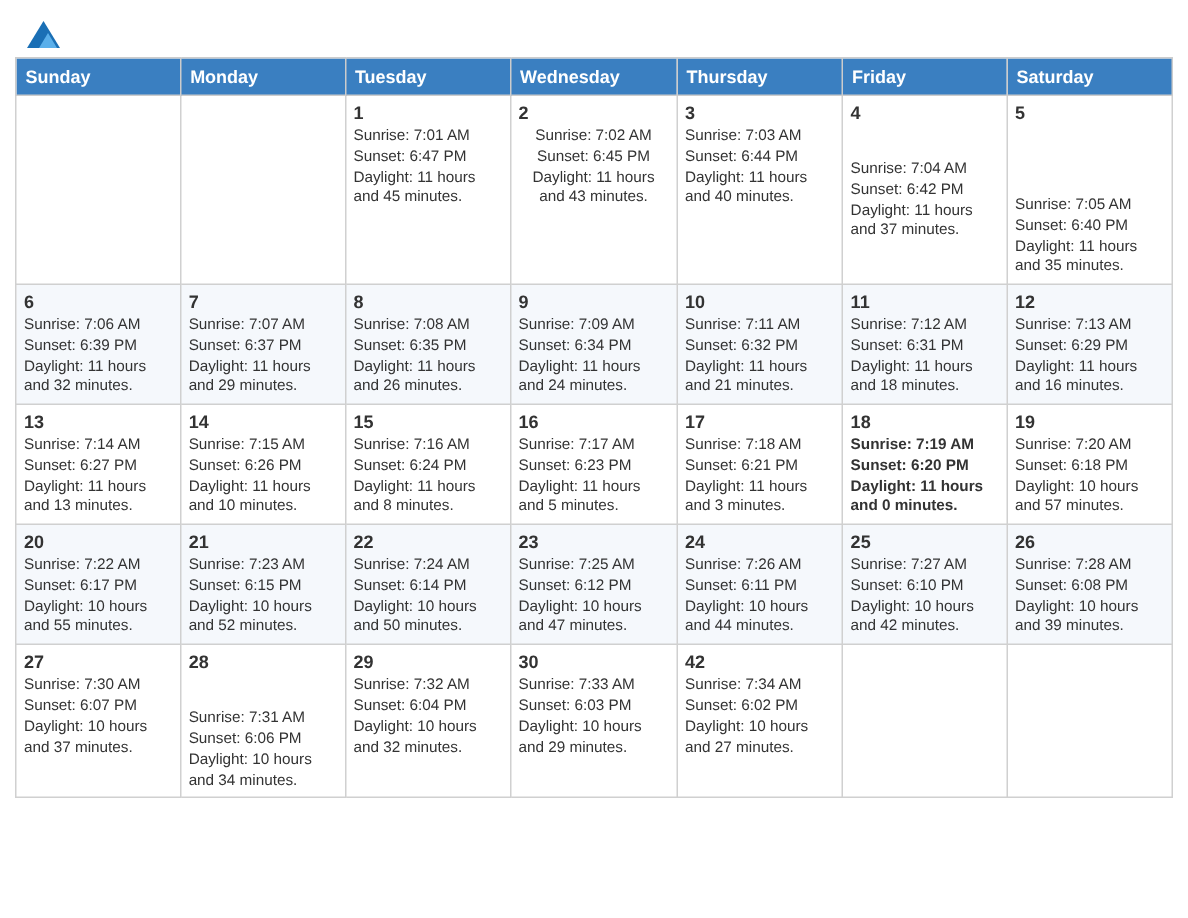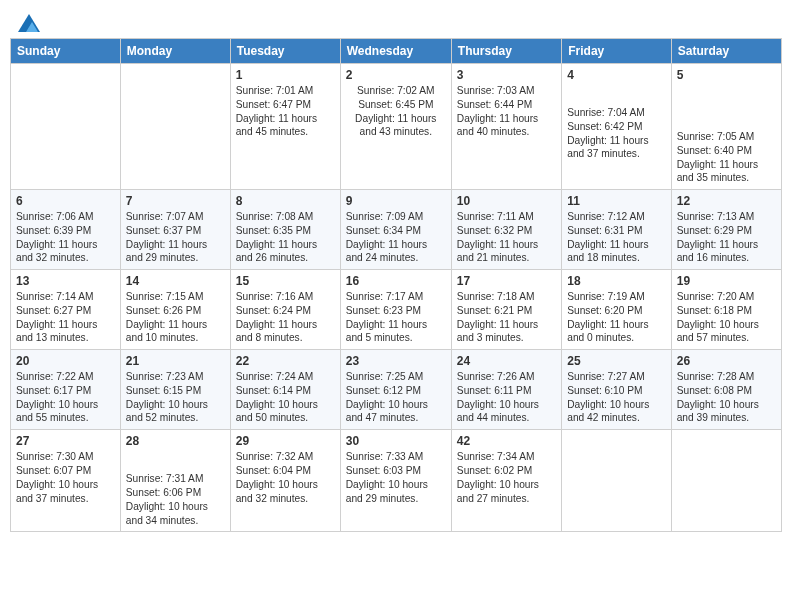--- a/index.html
+++ b/index.html
@@ -229,21 +229,21 @@
 Daylight: 11 hours and 5 minutes.</p>
           </td>
           <td>
             <span class="day-num">17</span>
             <p class="cell-text" style="white-space: pre-line;">Sunrise: 7:18 AM
 Sunset: 6:21 PM
 Daylight: 11 hours and 3 minutes.</p>
           </td>
           <td>
             <span class="day-num">18</span>
-            <p class="cell-text" style="white-space: pre-line;">Sunrise: 7:19 AM
+            <p class="cell-text" style="white-space: pre-line; font-weight: bold;">Sunrise: 7:19 AM
 Sunset: 6:20 PM
 Daylight: 11 hours and 0 minutes.</p>
           </td>
           <td>
             <span class="day-num">19</span>
             <p class="cell-text" style="white-space: pre-line;">Sunrise: 7:20 AM
 Sunset: 6:18 PM
 Daylight: 10 hours and 57 minutes.</p>
           </td>
         </tr>

